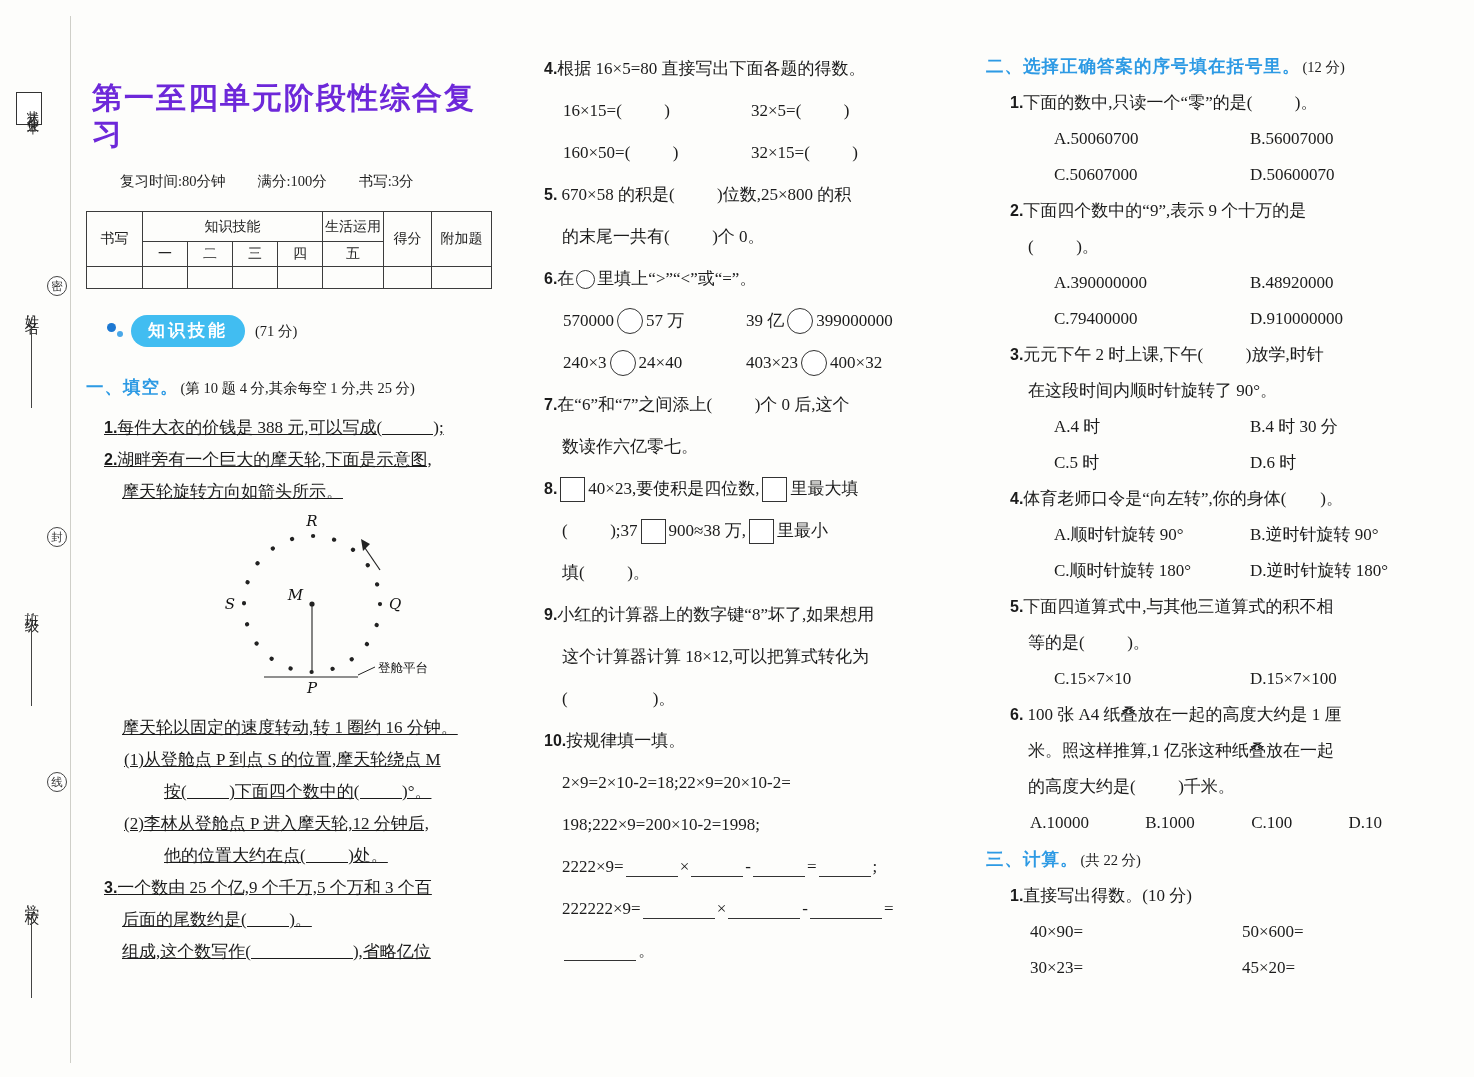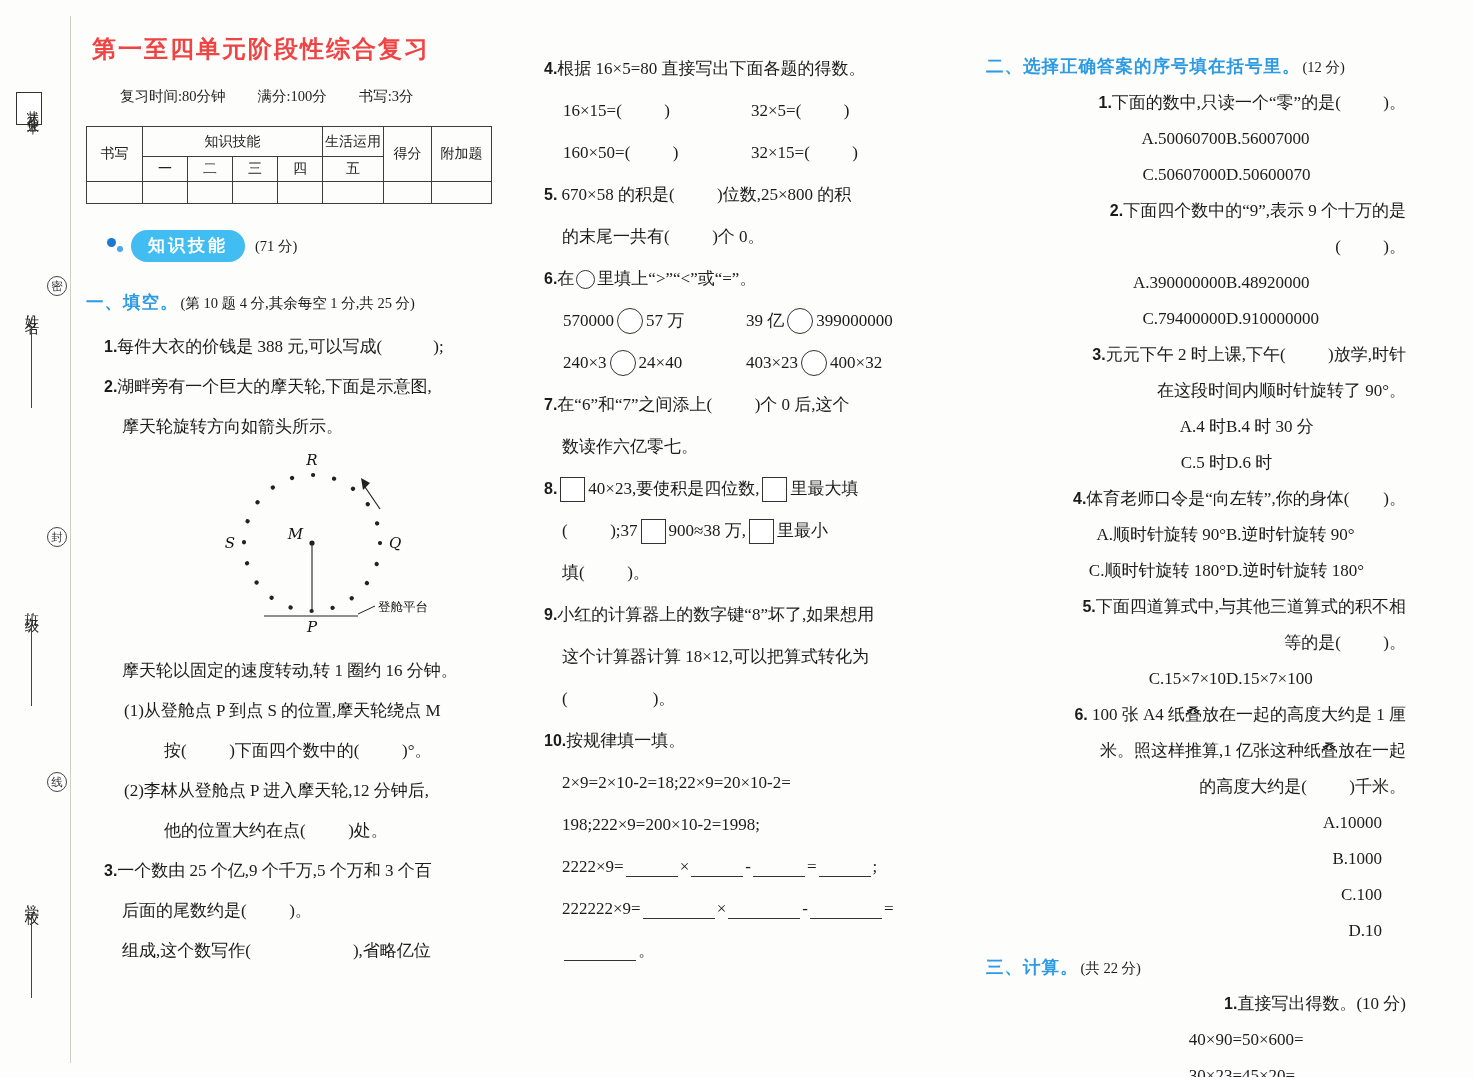--- a/index.html
+++ b/index.html
@@ -26,35 +26,35 @@
     position:absolute; left:47px; width:20px; height:20px; border:1px solid #444;
     border-radius:50%; font-size:11.5px; line-height:19px; text-align:center;
     color:#333; background:#fff; z-index:2;
   }
 
   
   .col { position:absolute; top:0; }
   #col1 { left:86px;  width:412px; }
   #col2 { left:544px; width:392px; padding-top:48px; }
   #col3 { left:986px; width:420px; padding-top:48px; }
-  #col1 .line { line-height:40px; }
+  #col1 .line { line-height:32px;text-decoration:underline; }
   #col2 .line { line-height:42px; }
-  #col3 .line { line-height:36px;text-align:right; }
+  #col3 .line { line-height:36px; }
 
   .qn { font-family:"Liberation Sans",sans-serif; font-weight:700; font-size:16px; }
   .ind { padding-left:18px; }
   .qc1 { padding-left:18px; }
   .qc3 { padding-left:24px; }
   .sub { padding-left:20px; }
   .subind { padding-left:60px; }
 
   
   .title {
-    margin:31px 0 0 6px; font-family:"Liberation Sans",sans-serif; font-weight:700;
-    font-size:24px; letter-spacing:2px; color:#ef4444; line-height:36px;
+    margin:80px 0 0 6px; font-family:"Liberation Sans",sans-serif; font-weight:700;
+    font-size:30px; letter-spacing:2px; color:#6d28d9; line-height:36px;
   }
   .meta { display:flex; gap:32px; margin:20px 0 0 34px; font-size:14.5px; color:#222;align-items:center; }
 
   
   .score-table { border-collapse:collapse; table-layout:fixed; width:405px; margin-top:20px; font-size:14px; color:#222; }
   .score-table td { border:1px solid #3c3c3c; text-align:center; padding:0; overflow:hidden; }
   .score-table tr.r1 td { height:30px; }
   .score-table tr.r2 td { height:25px; }
   .score-table tr.r3 td { height:22px; }
 
@@ -77,22 +77,22 @@
   .sec-title { color:#2d9ae4; font-family:"Liberation Sans",sans-serif; font-weight:700; font-size:17.5px; letter-spacing:1px; }
   .sec-note { font-size:14.5px; margin-left:2px; }
 
   .q { margin-top:0; }
   #col1 .q-first { margin-top:4px; }
 
   
   .m-row  { display:flex; padding-left:19px;align-items:center; }
   .mA     { flex:none; width:188px; }
   .opt-row{ display:flex; padding-left:20px; }
-  .optA   { flex:none; width:196px; }
-  .opt4   { display:flex; justify-content:space-between; width:352px; padding-left:0; margin-left:20px;flex-direction:column; }
+  .optA   { flex:none; width:196px;margin-left:24px; }
+  .opt4   { display:flex; justify-content:space-between; width:352px; padding-left:0; margin-left:20px; }
   .calc-row { display:flex; padding-left:20px; }
   .calcA  { flex:none; width:212px; }
 
   
   .flexline { display:flex; align-items:center; }
   .flexline > span { flex:none; }
   .cmp-row { display:flex; align-items:center; padding-left:19px; }
   .grp { display:inline-flex; align-items:center; }
   .g1  { width:183px; }
   .cmp-circle { width:26px; height:26px; border:1.3px solid #333; border-radius:50%; display:inline-block; flex:none; margin:0 3px; background:#fff; }

